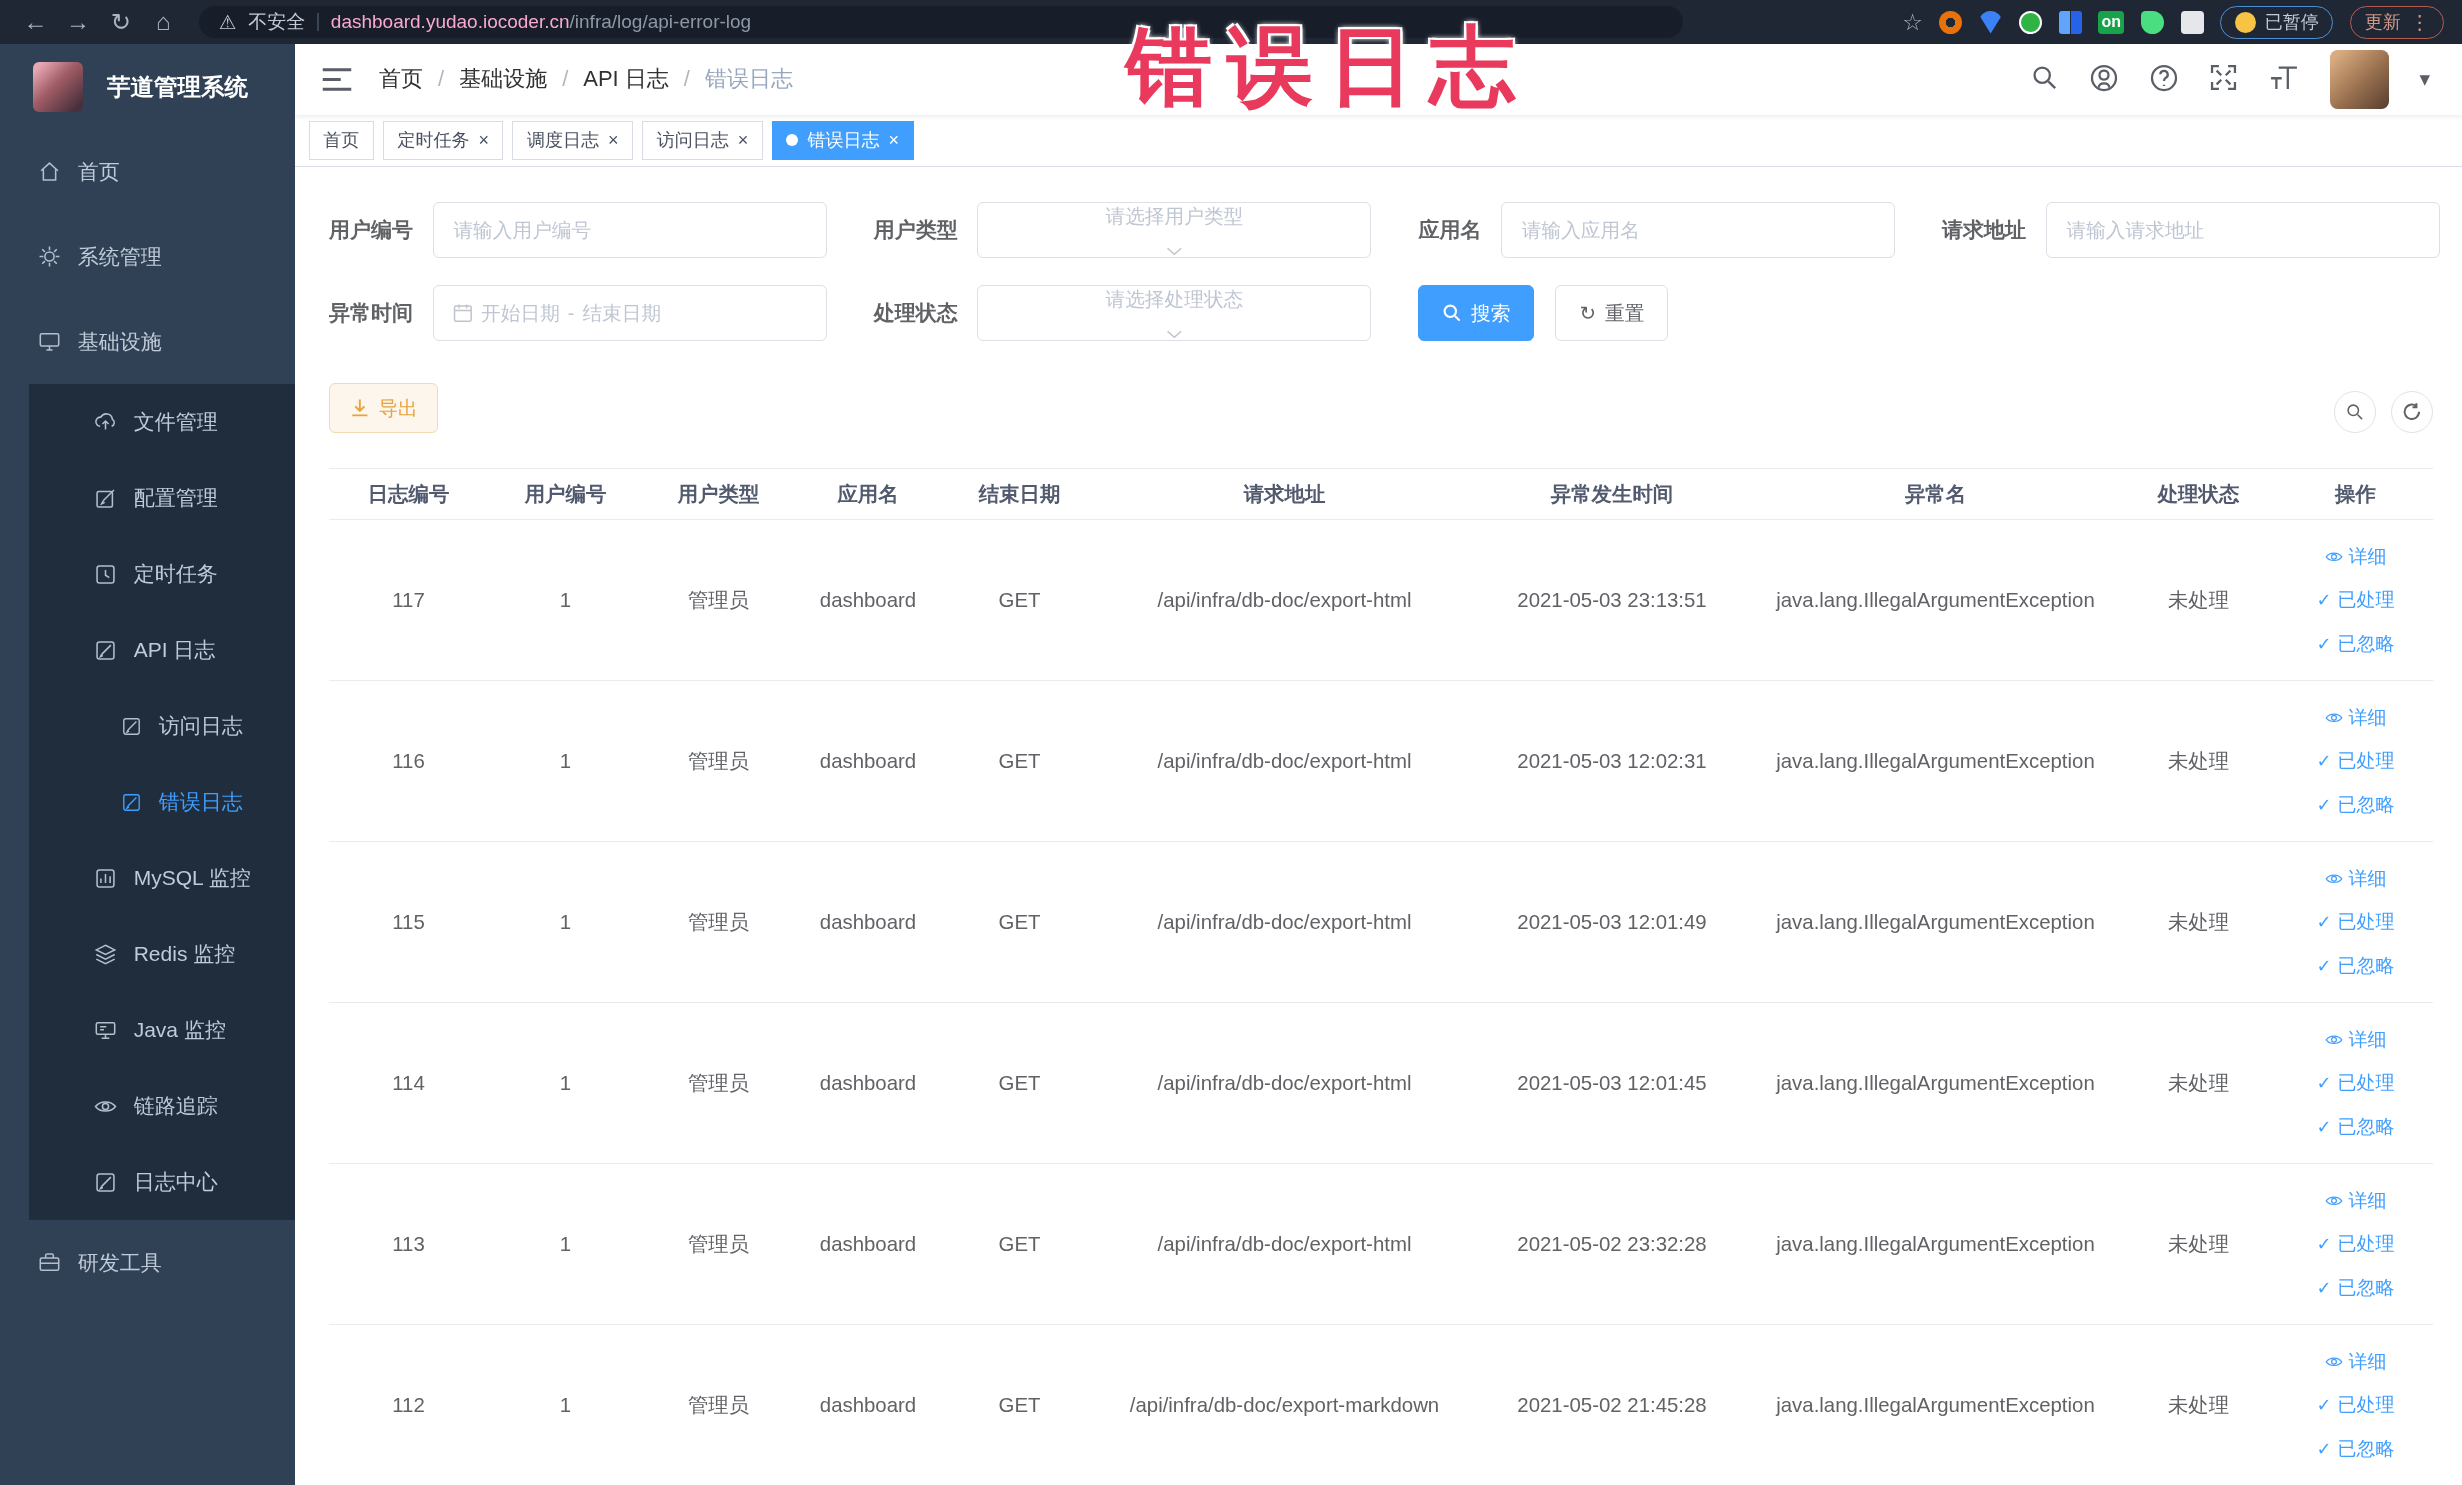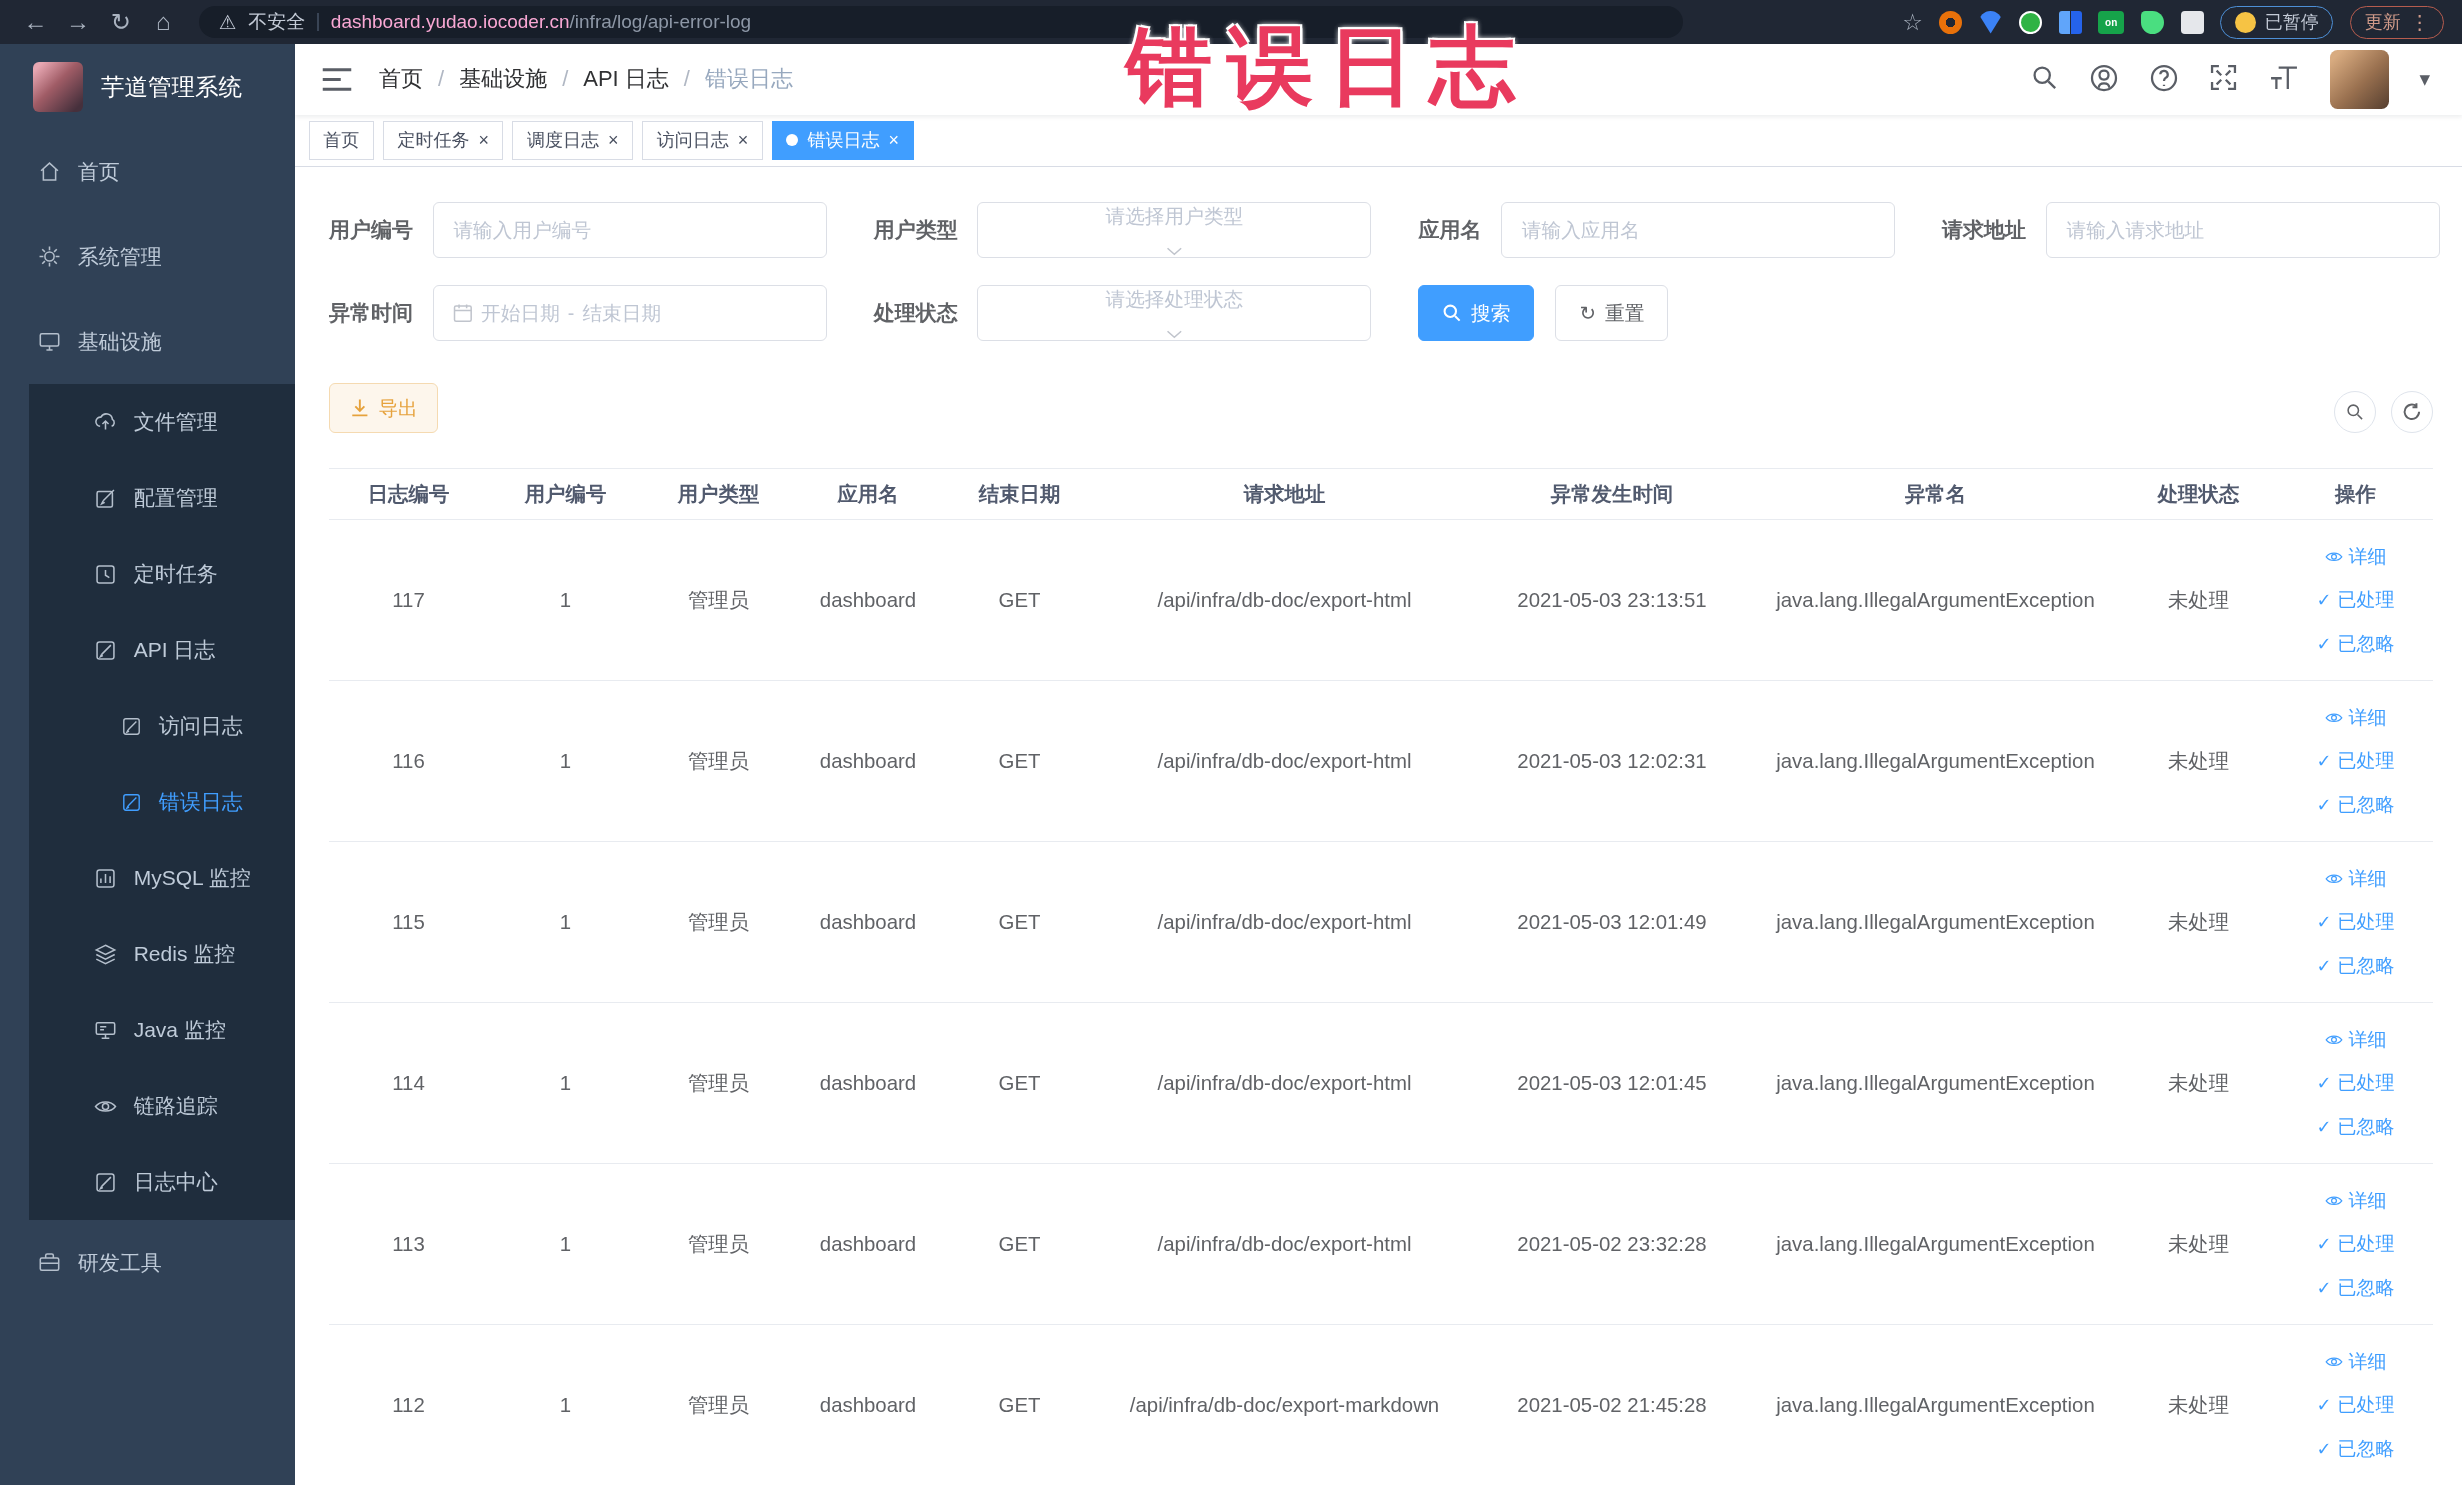--- a/index.html
+++ b/index.html
@@ -16,37 +16,37 @@
   .url-host { color:#f9a8d4; font-weight:normal; }
   .url-path { color:#8d97a6; }
   .url-div { width:1.5px; height:18px; background:#394455; }
   .ext-row { display:flex; align-items:center; gap:16.7px; margin-left:auto; }
   .star { font-size:23px; color:#aab3c0; }
   .ext { width:23px; height:23px; border-radius:50%; display:inline-block; }
   .ext-orange { background:radial-gradient(circle at 50% 50%, #202734 28%, #e8710a 30%); }
   .ext-shield { background:#3b82f6; clip-path:polygon(50% 100%,0 20%,20% 0,80% 0,100% 20%); }
   .ext-green { background:#2fb344; border:2.3px solid #fff; }
   .ext-grid { background:linear-gradient(90deg,#60a5fa 46%,#202734 46%,#202734 54%,#2563eb 54%), #60a5fa; border-radius:3px; }
-  .ext-on { width:26px; height:23px; border-radius:3.8px; background:#16a34a; color:#fff; font-size:10px; font-weight:bold; display:flex; align-items:center; justify-content:center; }
+  .ext-on { width:26px; height:23px; border-radius:3.8px; background:#16a34a; color:#fff; font-size:16px; font-weight:bold; display:flex; align-items:center; justify-content:center; }
   .ext-leaf { background:#4ade80; border-radius:4.5px 50% 50% 50%; }
   .ext-puzzle { background:#e5e7eb; border-radius:3.8px; }
   .pill { height:33px; border-radius:16.7px; display:flex; align-items:center; gap:9px; padding:0 13.6px; font-size:18px; }
   .pill-paused { border:1.5px solid #4d8fd6; color:#c3cad6; }
   .smiley { width:21px; height:21px; border-radius:50%; background:#f6c344; }
   .pill-update { border:1.5px solid #b65c4e; color:#cf9a89; }
   .kebab { font-size:19.7px; color:#cf9a89; }
   
   .annotation { position:absolute; left:1126px; top:9px; z-index:50; font-size:86px; font-weight:bold; letter-spacing:15px; color:#e93a5e;
     text-shadow:0 0 6px #fff,0 0 6px #fff,2.3px 2.3px 0 #fff,-2.3px -2.3px 0 #fff,2.3px -2.3px 0 #fff,-2.3px 2.3px 0 #fff; }
   
   .app { display:flex; height:1442px; }
   .sidebar { width:295px; flex-shrink:0; background:#304156; color:#bfcbd9; overflow:hidden; }
   .logo-row { height:85px; display:flex; align-items:center; padding-left:33px; }
   .logo-img { width:50px; height:50px; border-radius:6px; background:linear-gradient(135deg,#e7a7b2 10%,#a05c66 45%,#46303c 90%); }
-  .logo-title { color:#fff; font-weight:normal; font-size:23.5px; margin-left:18px; }
+  .logo-title { color:#fff; font-weight:bold; font-size:23.5px; margin-left:24px; }
   .menu-item { position:relative; display:flex; align-items:center; font-size:21px; cursor:pointer; color:#bfcbd9; }
   .lvl1 { height:85px; padding-left:38px; }
   .sub { background:#1f2d3d;margin-left:29px; }
   .sub1 { height:76px; padding-left:65px; }
   .sub2 { height:76px; padding-left:92px; }
   .mi { margin-right:16.7px; display:flex; align-items:center; }
   .mi svg { stroke:#b4bfcc; }
   .chev { position:absolute; right:29px; display:flex; }
   .active-item { color:#409eff; }
   .active-item .mi svg { stroke:#409eff; }

